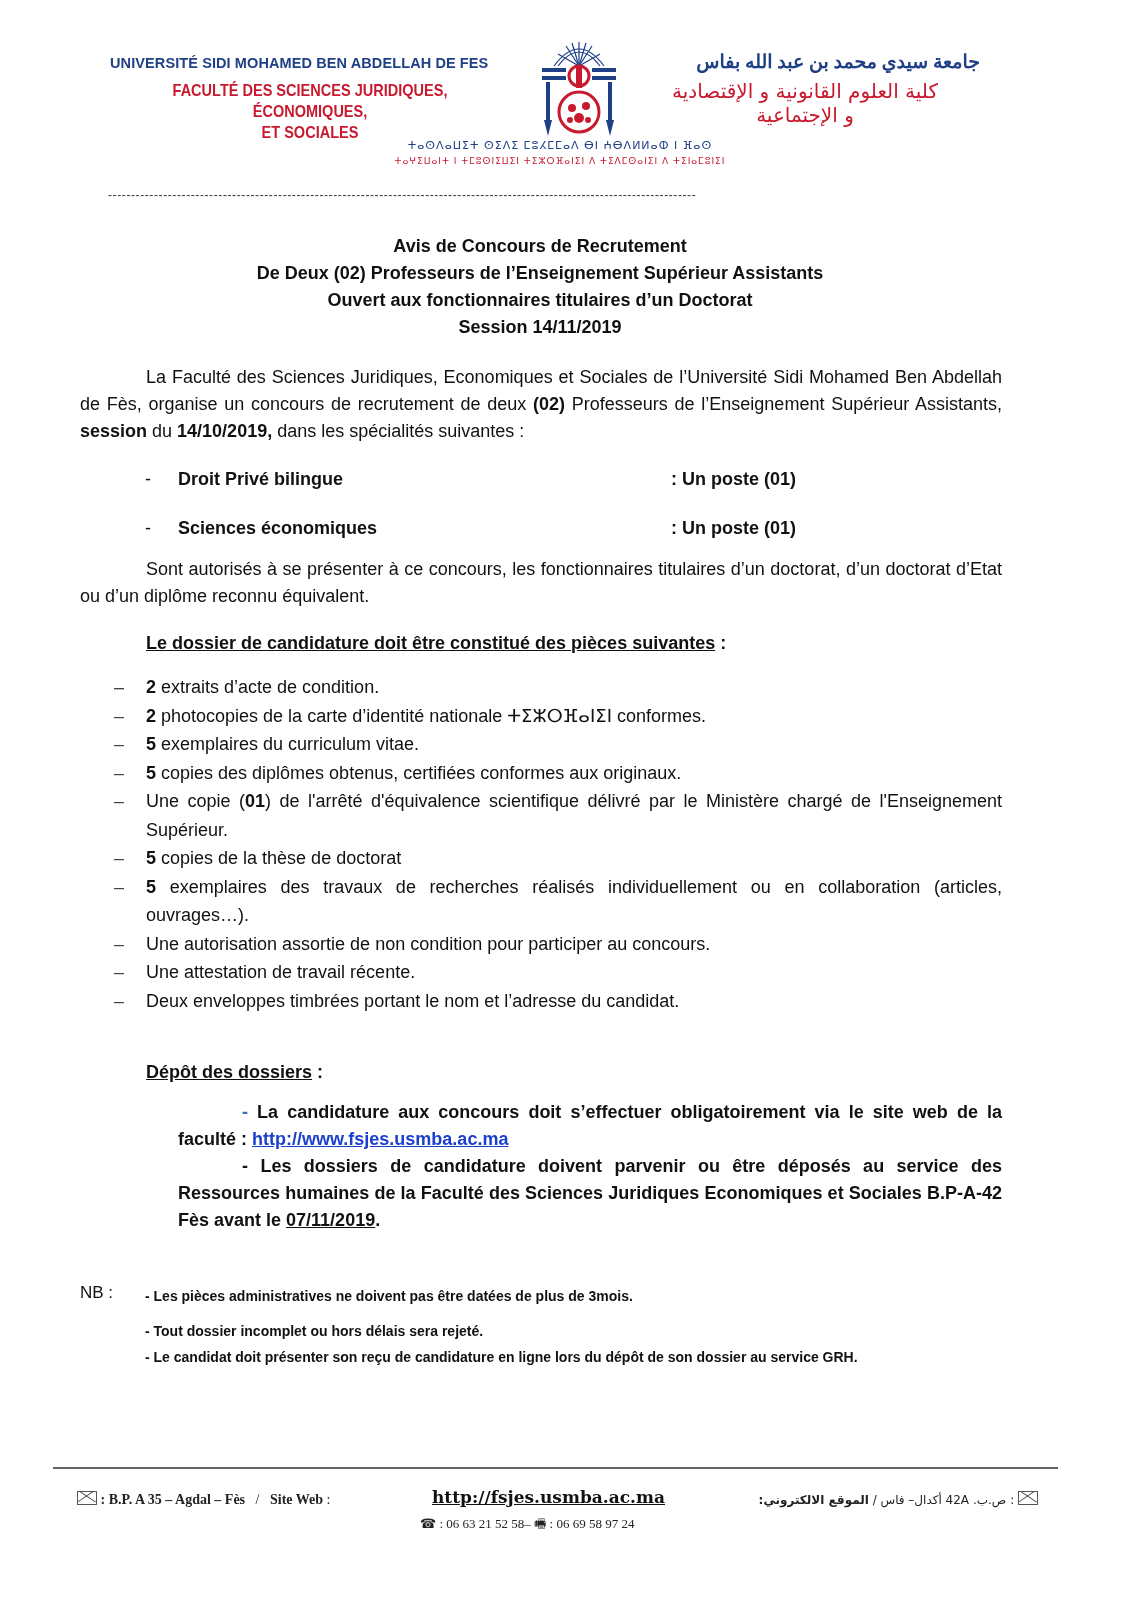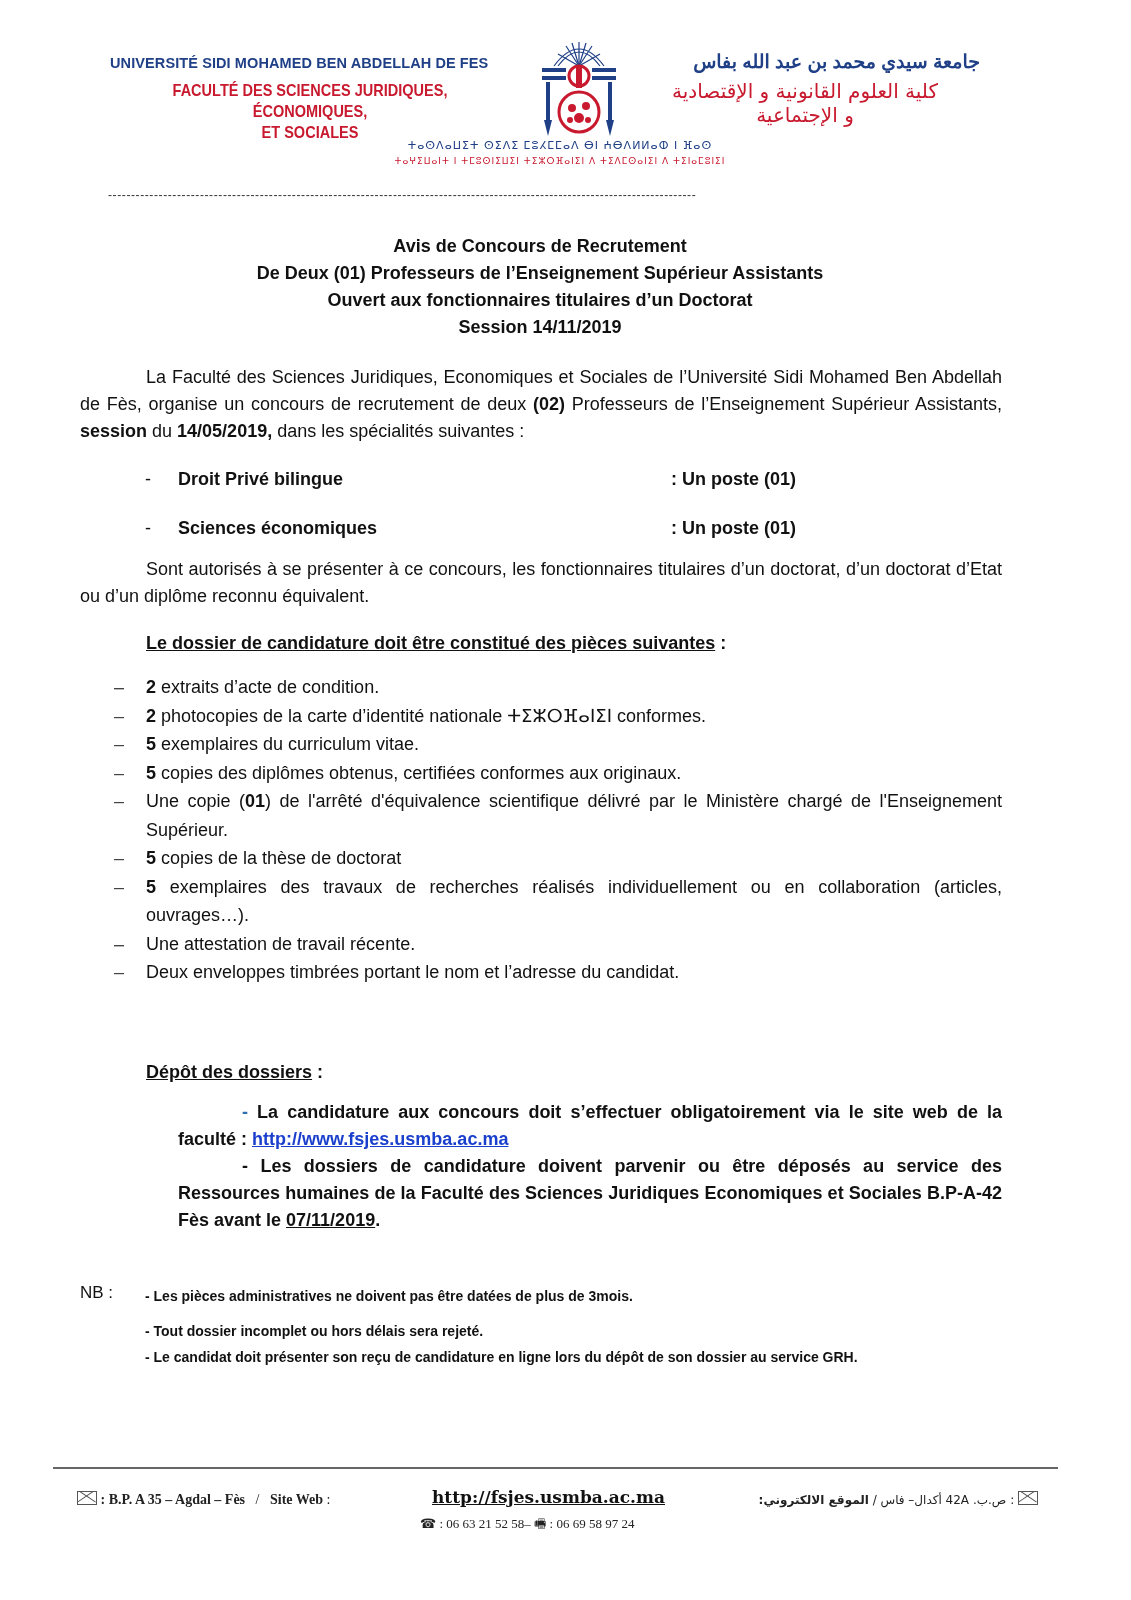--- a/index.html
+++ b/index.html
@@ -3,21 +3,21 @@
 <meta charset="utf-8">
 <style>
   html, body { margin: 0; padding: 0; background: #ffffff; }
   body { width: 1131px; height: 1600px; position: relative; overflow: hidden;
          font-family: "Liberation Sans", sans-serif; color: #111; }
   .abs { position: absolute; }
 
   
   .hdr-fr1 { left: 110px; top: 55px; width: 395px; font-size: 14.5px; font-weight: bold; color: #1f3f86; white-space: nowrap; letter-spacing: 0.1px; }
   .hdr-fr2 { left: 100px; top: 80px; width: 420px; text-align: center; font-size: 16.5px; font-weight: bold; color: #c8192e; line-height: 21px; transform: scaleX(0.88); transform-origin: center top; }
-  .hdr-ar1 { left: 640px; top: 50px; width: 340px; text-align: right; font-size: 19px; font-weight: bold; color: #1f3f86; direction: rtl; font-family: Liberation Sans, sans-serif; }
+  .hdr-ar1 { left: 640px; top: 50px; width: 340px; text-align: right; font-size: 19px; font-weight: bold; color: #1f3f86; direction: rtl; font-family: Liberation Serif, serif; }
   .hdr-ar2 { left: 650px; top: 79px; width: 310px; text-align: center; font-size: 20px; color: #c8192e; direction: rtl; line-height: 24px; font-family: "DejaVu Sans", sans-serif; }
   .hdr-tf1 { left: 390px; top: 139px; width: 340px; text-align: center; font-size: 11px; font-weight: normal; color: #1f3f86; letter-spacing: 1px; font-family: "DejaVu Sans", sans-serif; }
   .hdr-tf2 { left: 390px; top: 156px; width: 340px; text-align: center; font-size: 9px; color: #c8192e; letter-spacing: 1px; font-family: "DejaVu Sans", sans-serif; }
   .logo { left: 536px; top: 36px; width: 86px; height: 110px; }
   .dash-rule { left: 108px; top: 188px; width: 866px; font-size: 12px; color: #333; white-space: nowrap; overflow: hidden; letter-spacing: 0.6px; }
 
   
   .body-font { font-family: "Liberation Sans Narrow", "Liberation Sans", sans-serif; }
   .title-block { left: 200px; top: 233px; width: 680px; text-align: center; font-size: 18px; font-weight: bold; line-height: 27px; }
   .para { font-size: 18px; line-height: 27px; text-align: justify; }
@@ -112,26 +112,26 @@
 <div class="abs hdr-ar2">
   <div>كلية العلوم القانونية و الإقتصادية</div>
   <div>و الإجتماعية</div>
 </div>
 <div class="abs hdr-tf1">ⵜⴰⵙⴷⴰⵡⵉⵜ ⵙⵉⴷⵉ ⵎⵓⵃⵎⵎⴰⴷ ⴱⵏ ⵄⴱⴷⵍⵍⴰⵀ ⵏ ⴼⴰⵙ</div>
 <div class="abs hdr-tf2">ⵜⴰⵖⵉⵡⴰⵏⵜ ⵏ ⵜⵎⵓⵙⵏⵉⵡⵉⵏ ⵜⵉⵣⵔⴼⴰⵏⵉⵏ ⴷ ⵜⵉⴷⵎⵙⴰⵏⵉⵏ ⴷ ⵜⵉⵏⴰⵎⵓⵏⵉⵏ</div>
 <div class="abs dash-rule">--------------------------------------------------------------------------------------------------------------------------------</div>
 
 <div class="abs title-block body-font">
   <div>Avis de Concours de Recrutement</div>
-  <div>De Deux (01) Professeurs de l’Enseignement Supérieur Assistants</div>
+  <div>De Deux (02) Professeurs de l’Enseignement Supérieur Assistants</div>
   <div>Ouvert aux fonctionnaires titulaires d’un Doctorat</div>
   <div>Session 14/11/2019</div>
 </div>
 
-<div class="abs para p1 body-font"><span>La Faculté des Sciences Juridiques, Economiques et Sociales de l’Université Sidi Mohamed Ben Abdellah de Fès, organise un concours de recrutement de deux </span><b>(02)</b><span> Professeurs de l’Enseignement Supérieur Assistants, </span><b>session</b><span> du </span><b>14/05/2019,</b><span> dans les spécialités suivantes :</span></div>
+<div class="abs para p1 body-font"><span>La Faculté des Sciences Juridiques, Economiques et Sociales de l’Université Sidi Mohamed Ben Abdellah de Fès, organise un concours de recrutement de deux </span><b>(02)</b><span> Professeurs de l’Enseignement Supérieur Assistants, </span><b>session</b><span> du </span><b>14/10/2019,</b><span> dans les spécialités suivantes :</span></div>
 
 <div class="abs spec spec1 body-font">
   <span class="dash">-</span>
   <span class="name">Droit Privé bilingue</span>
   <span class="val">: Un poste (01)</span>
 </div>
 <div class="abs spec spec2 body-font">
   <span class="dash">-</span>
   <span class="name">Sciences économiques</span>
   <span class="val">: Un poste (01)</span>
@@ -143,21 +143,21 @@
 
 <ul class="abs list body-font">
   <li><span class="bul">–</span><b></b></li>
   <li><span class="bul">–</span><b>2</b><span> extraits d’acte de condition.</span></li>
   <li><span class="bul">–</span><b>2</b><span> photocopies de la carte d’identité nationale ⵜⵉⵣⵔⴼⴰⵏⵉⵏ conformes.</span></li>
   <li><span class="bul">–</span><b>5</b><span> exemplaires du curriculum vitae.</span></li>
   <li><span class="bul">–</span><b>5</b><span> copies des diplômes obtenus, certifiées conformes aux originaux.</span></li>
   <li><span class="bul">–</span><b></b><span>Une copie (</span><b>01</b><span>) de l'arrêté d'équivalence scientifique délivré par le Ministère chargé de l'Enseignement Supérieur.</span></li>
   <li><span class="bul">–</span><b>5</b><span> copies de la thèse de doctorat</span></li>
   <li><span class="bul">–</span><b>5</b><span> exemplaires des travaux de recherches réalisés individuellement ou en collaboration (articles, ouvrages…).</span></li>
-  <li><span class="bul">–</span><b></b></li>
+  <li><span class="bul">–</span><b></b><span>Une autorisation assortie de non condition pour participer au concours.</span></li>
   <li><span class="bul">–</span><b></b><span>Une attestation de travail récente.</span></li>
   <li><span class="bul">–</span><b></b><span>Deux enveloppes timbrées portant le nom et l’adresse du candidat.</span></li>
 </ul>
 
 <div class="abs depot-hdr body-font"><span class="u">Dépôt des dossiers</span><span> :</span></div>
 
 <div class="abs depot depot1 body-font"><span class="blue-dash">-</span><span>  La candidature aux concours doit s’effectuer obligatoirement via le site web de la faculté : </span><a class="link" href="#">http://www.fsjes.usmba.ac.ma</a></div>
 
 <div class="abs depot depot2 body-font"><span>-</span><span>  Les dossiers de candidature doivent parvenir ou être déposés au service des Ressources humaines de la Faculté des Sciences Juridiques Economiques et Sociales B.P-A-42 Fès avant le </span><span class="u">07/11/2019</span><span>.</span></div>
 

